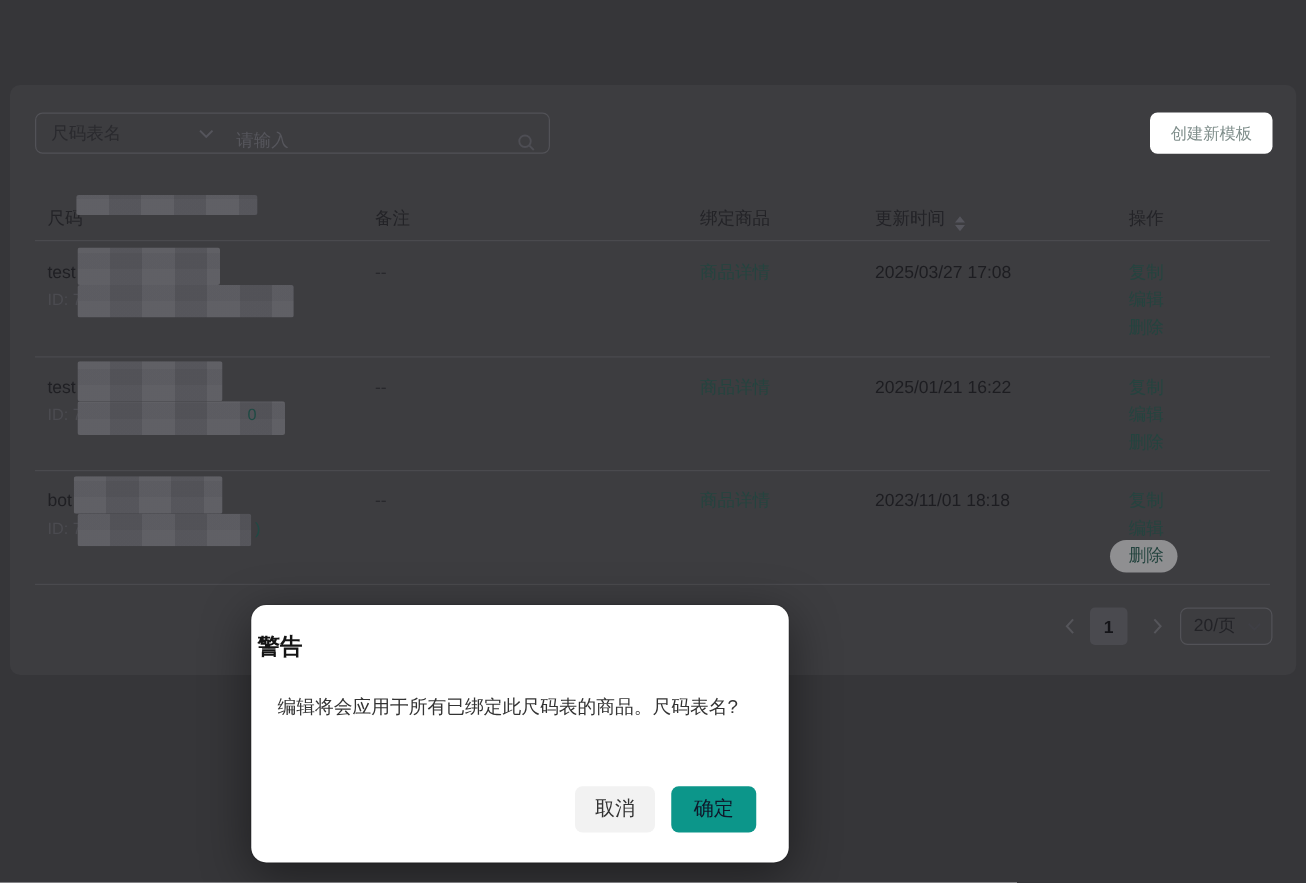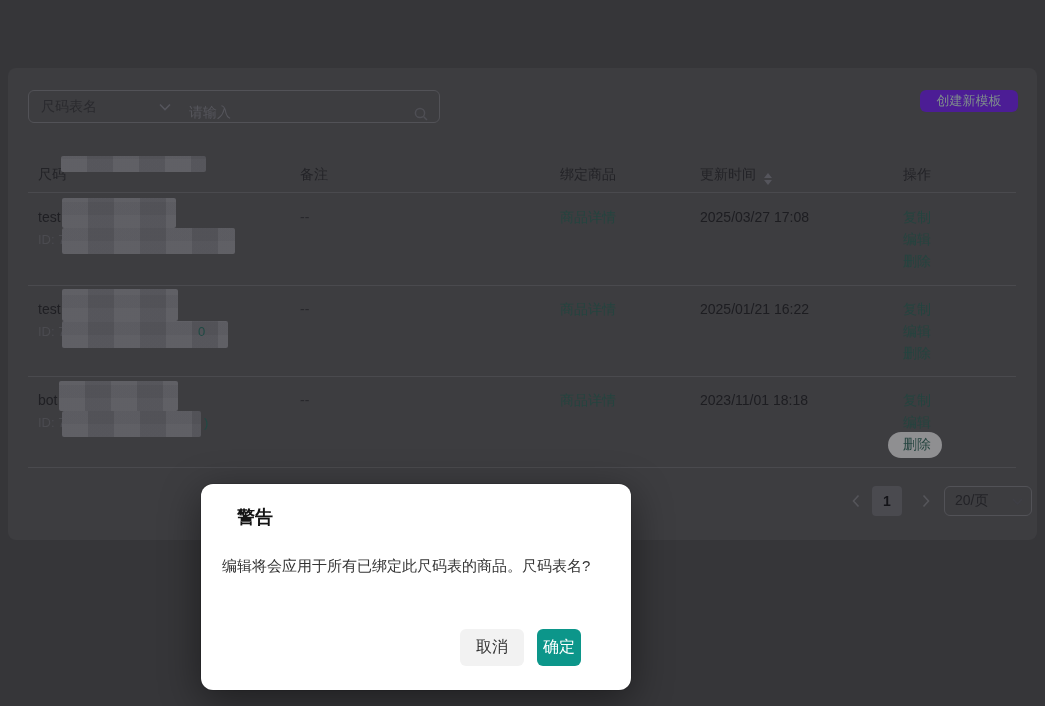--- a/index.html
+++ b/index.html
@@ -16,21 +16,21 @@
   .abs{position:absolute;}
   .page-title{left:5px;top:16px;font-size:25px;font-weight:700;color:#0d0d10;letter-spacing:1px;}
   .card{left:8px;top:68px;width:1029px;height:472px;background:var(--card-bg);border-radius:8px;}
 
   
   .filter-box{left:20px;top:22px;width:412px;height:33px;border:1px solid var(--border-dim);border-radius:6px;display:flex;align-items:center;}
   .filter-select{display:flex;align-items:center;width:152px;height:100%;padding:0 10px 0 12px;cursor:pointer;}
   .filter-select-label{font-size:14px;color:#2a2a2e;flex:1;}
   .filter-input{display:flex;align-items:flex-end;flex:1;height:100%;padding:0 10px 0 8px;}
   .placeholder{font-size:14px;color:#56565c;flex:1;}
-  .create-btn{left:912px;top:22px;width:98px;height:22px;background:#4c1d95;color:#7f8e8b;
+  .create-btn{left:912px;top:22px;width:98px;height:33px;background:#ffffff;color:#7f8e8b;
     border:none;border-radius:6px;font-size:13px;cursor:pointer;}
 
   
   .th{font-size:14px;color:#232327;font-weight:400;}
   .divider{height:1px;background:var(--divider);left:20px;width:988px;}
   .cell-name{font-size:14px;color:#1f1f23;}
   .cell-id{font-size:13px;color:#4b4b50;}
   .cell-note{font-size:14px;color:#28282c;}
   .link{font-size:14px;color:var(--dim-link);cursor:pointer;}
   .cell-date{font-size:14px;color:#1d1d21;}
@@ -42,33 +42,33 @@
   .mosaic{background:
      repeating-linear-gradient(90deg, rgba(130,130,136,.30) 0 26px, rgba(98,98,104,.30) 26px 52px),
      repeating-linear-gradient(0deg, rgba(116,116,122,.22) 0 13px, rgba(90,90,96,.22) 13px 26px),
      #47474c;border-radius:2px;}
   .id-suffix{font-size:13px;color:#1f4a44;}
 
   
   .pg-arrow{width:24px;height:24px;display:flex;align-items:center;justify-content:center;cursor:pointer;}
   .pg-current{left:864px;top:418px;width:30px;height:30px;background:#4a4a4f;border-radius:4px;
     display:flex;align-items:center;justify-content:center;font-size:14px;font-weight:700;color:#141418;cursor:pointer;}
-  .pg-size{left:936px;top:418px;width:88px;height:30px;border:1px solid var(--border-dim);border-radius:6px;
+  .pg-size{left:936px;top:418px;width:74px;height:30px;border:1px solid var(--border-dim);border-radius:6px;
     display:flex;align-items:center;justify-content:space-between;padding:0 8px 0 10px;cursor:pointer;}
   .pg-size-label{font-size:14px;color:#232327;}
 
   
   .modal-mask{left:0;top:0;width:1045px;height:706px;background:rgba(0,0,0,0);}
   .modal{left:201px;top:484px;width:430px;height:206px;background:#ffffff;border-radius:12px;
     box-shadow:0 10px 40px rgba(0,0,0,.45), 0 0 0 1px rgba(0,0,0,.10);}
-  .modal-title{left:36px;top:21px;font-size:18px;font-weight:700;color:#141414;}
+  .modal-title{left:5px;top:21px;font-size:18px;font-weight:700;color:#141414;}
   .modal-body{left:21px;top:70px;width:376px;font-size:15px;line-height:24px;color:#333;}
   .btn{border:none;border-radius:6px;font-size:16px;cursor:pointer;height:37px;}
   .btn-cancel{left:259px;top:145px;width:64px;background:#f2f2f2;color:#333;}
-  .btn-confirm{left:336px;top:145px;width:44px;background:var(--accent);color:#ffffff;}
+  .btn-confirm{left:336px;top:145px;width:68px;background:var(--accent);color:#0f172a;}
 </style>
 </head>
 <body>
 
 <div class="screen">
 
 
   <div class="abs card">
 
     <div class="abs filter-box">

